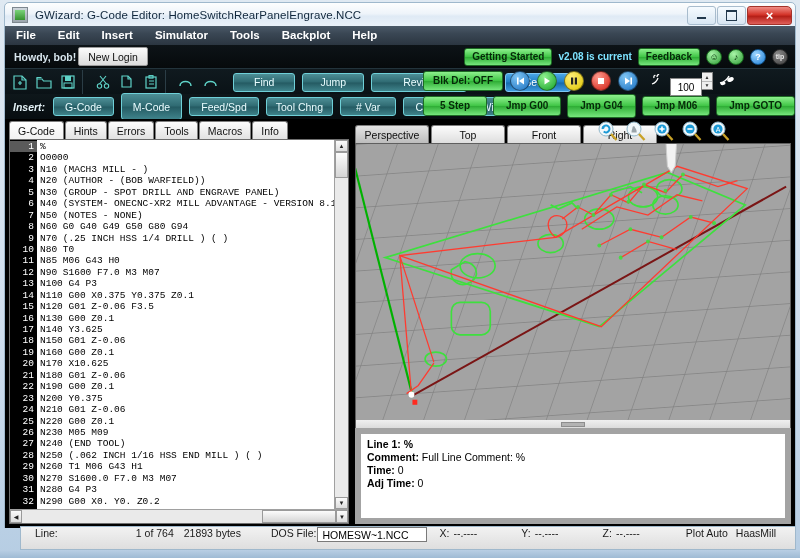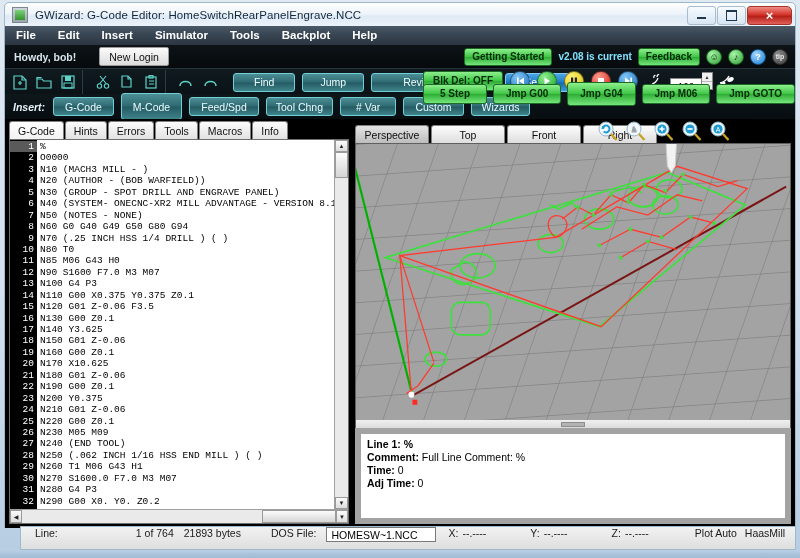--- a/index.html
+++ b/index.html
@@ -79,21 +79,21 @@
   }
 
   
   .howdyrow {
     position: absolute; left: 0; top: 0; width: 100%; height: 23px;
     background: linear-gradient(180deg,#0d1317 0%,#060a0c 100%);
     display:flex; align-items:center;
   }
   .howdy-text { color:#d8e6ee; font-size:10.5px; font-weight:bold; margin-left:9px; }
   .newlogin-btn {
-    margin-left: 23px; height: 17px; padding: 0 9px;
+    margin-left: 2px; height: 17px; padding: 0 9px;
     background: linear-gradient(180deg,#fbfbfb,#dcdcdc);
     border: 1px solid #9a9a9a; border-radius: 2px;
     font-size: 10.5px; color:#101010; display:flex; align-items:center;
   }
   .howdy-right { margin-left:auto; display:flex; align-items:center; margin-right:7px; gap:6px;}
   .grn-btn {
     background: linear-gradient(180deg,#8df08d 0%, #41c647 48%, #2fae36 52%, #76e67d 100%);
     border:1px solid #1d6b24; border-radius:3px;
     font-size:10px; color:#052a08; font-weight:bold;
     padding: 2px 7px; line-height:12px; white-space:nowrap;
@@ -141,21 +141,21 @@
   .insertrow {
     position:absolute; left:0; top:49px; width:100%; height:25px;
     background: linear-gradient(180deg,#0e171b 0%, #070d10 100%);
     display:flex; align-items:center;
   }
   .insert-label { color:#e4f2f7; font-size:10.5px; font-style:italic; font-weight:bold; margin-left:8px; margin-right:6px;}
 
   
   .simcol { position:absolute; left:418px; top:23px; width:292px; height:51px; }
   .sim-r1 { position:absolute; left:0; top:2px; height:22px; display:flex; align-items:center; }
-  .sim-r2 { position:absolute; left:0; top:16px; height:20px; display:flex; align-items:center; gap:6px; }
+  .sim-r2 { position:absolute; left:0; top:28px; height:20px; display:flex; align-items:center; gap:6px; }
   .circ-btn {
     width:18px; height:18px; border-radius:50%; margin-left:7px;
     display:flex; align-items:center; justify-content:center;
     border:1px solid rgba(0,0,0,.45);
   }
   .cb-blue { background: radial-gradient(circle at 35% 28%, #7fc6f5, #1a6fc0); }
   .cb-green{ background: radial-gradient(circle at 35% 28%, #8ef08e, #14a227); }
   .cb-yellow{background: radial-gradient(circle at 35% 28%, #ffef7a, #ddc400); }
   .cb-red  { background: radial-gradient(circle at 35% 28%, #ff9a8d, #cf1c12); }
   .spin-box {
@@ -714,21 +714,21 @@
       </div>
 
     </div>
   </div>
 
   <div class="statusbar">
     <span class="sb-item" style="margin-left:14px;">Line:</span>
     <span class="sb-item" style="margin-left:78px;">1 of 764</span>
     <span class="sb-item" style="margin-left:10px;">21893 bytes</span>
     <span class="sb-item" style="margin-left:30px;">DOS File:</span>
-    <span class="dosfield" style="margin-left:10px;">HOMESW~1.NCC</span>
+    <span class="dosfield" style="margin-left:1px;">HOMESW~1.NCC</span>
     <span class="sb-item" style="margin-left:12px;">X:</span>
     <span class="sb-item" style="margin-left:4px;">--.----</span>
     <span class="sb-item" style="margin-left:44px;">Y:</span>
     <span class="sb-item" style="margin-left:4px;">--.----</span>
     <span class="sb-item" style="margin-left:44px;">Z:</span>
     <span class="sb-item" style="margin-left:4px;">--.----</span>
     <span class="sb-item" style="margin-left:46px;">Plot Auto</span>
     <span class="sb-item" style="margin-left:8px;">HaasMill</span>
   </div>
 

